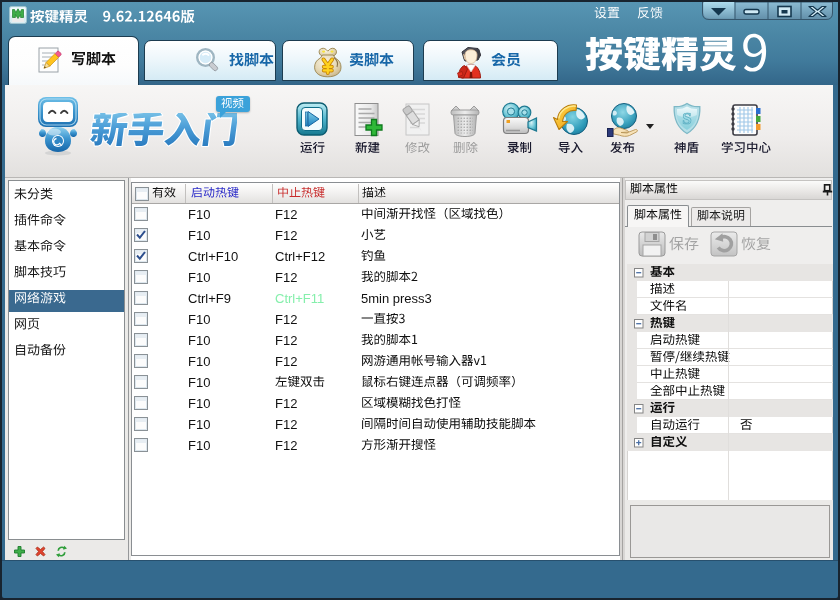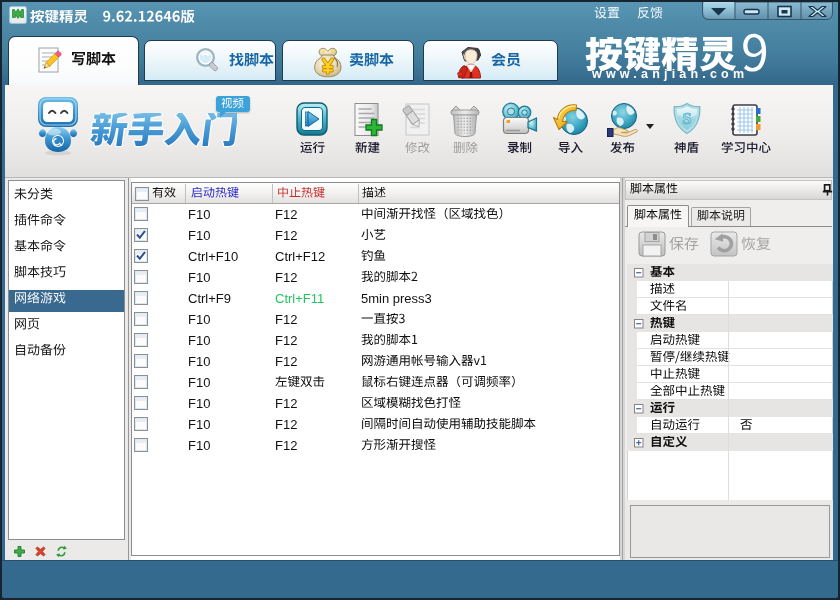--- a/index.html
+++ b/index.html
@@ -138,21 +138,20 @@
     <div style="position:absolute;left:585px;top:37px;line-height:0;">
       <svg width="152" height="40" viewBox="0 0 152 40">
         <path d="M28 17.4C27.6 19.7 26.9 21.6 25.8 23.1L22.2 21.3L23.8 17.4ZM5.4 -2.1V4.8H1.2V9.9H5.4V17.2C3.6 17.7 2 18.1 0.6 18.3L1.7 23.6L5.4 22.6V28.4C5.4 28.9 5.2 29.1 4.7 29.1C4.2 29.1 2.7 29.1 1.3 29C2 30.4 2.7 32.6 2.8 34C5.5 34 7.5 33.9 8.9 33C10.3 32.2 10.8 30.9 10.8 28.4V21.1L14.5 20.1L14.1 17.4H17.8C16.9 19.6 16 21.6 15.1 23.2C17.1 24.2 19.4 25.5 21.7 26.8C19.5 28 16.7 28.9 13.1 29.5C14.1 30.6 15.3 32.9 15.7 34.2C20.3 33.2 23.9 31.8 26.8 29.7C29.3 31.3 31.6 32.8 33.2 34.1L37.1 29.8C35.5 28.6 33.1 27.2 30.6 25.7C32.1 23.5 33.2 20.7 34 17.4H36.9V12.5H25.5C26 11.2 26.3 9.9 26.7 8.6L21 7.8C20.7 9.3 20.2 10.9 19.7 12.5H13.1V15.3L10.8 15.9V9.9H14.1V4.8H10.8V-2.1ZM14.6 2.1V10.5H19.8V6.8H31.1V10.5H36.5V2.1H28.4C28.1 0.6 27.7 -1.1 27.3 -2.4L21.7 -1.6C22 -0.5 22.2 0.8 22.5 2.1Z M51 -0.5V4.5H54.4C53.6 6.9 52.7 8.9 52.4 9.7C52 10.4 51.4 11.2 50.8 11.7V8.5H43.4C43.9 7.7 44.4 6.8 44.9 6H50.7V1H47.2L47.9 -0.9L43.2 -2.2C42.2 1.1 40.5 4.4 38.4 6.5C39.2 7.4 40.4 9.3 41.1 10.5V13.2H43.2V16.1H39.7V21H43.2V25.7C43.2 27.7 41.9 29.4 41 30.1C41.9 30.9 43.3 32.8 43.7 33.9C44.4 33 45.6 32 51.8 27.2C51.3 26.2 50.6 24.3 50.3 23L47.6 25V21H51.1V20.8C51.6 22.6 52.3 24.2 53 25.6C52 27.9 50.7 29.6 49 30.6C49.9 31.6 51 33.3 51.6 34.5C53.4 33.2 54.8 31.6 55.9 29.6C58.9 32.4 62.7 33.3 67.3 33.3H74C74.2 32 74.8 29.9 75.4 28.9C73.7 29 69 29 67.6 29C63.7 28.9 60.2 28.2 57.7 25.3C58.8 21.5 59.4 16.8 59.6 10.8L57 10.6L56.5 10.6C57.8 7.7 59.1 4.2 60.1 0.8L57.3 -1.1L55.9 -0.5ZM51.9 15.8C51.9 15.6 52.1 15.3 52.5 15H55.3C55.1 16.7 54.9 18.3 54.6 19.8C54.4 19.1 54.2 18.3 54 17.5L51.1 18.5V16.1H47.6V13.2H50.3C50.9 14.1 51.6 15.2 51.9 15.8ZM60.6 0.5V4.1H63.7V5.5H59V9.4H63.7V10.8H60.6V14.4H63.7V15.7H60.4V19.8H63.7V21.1H59.5V25.2H63.7V28H67.8V25.2H73.9V21.1H67.8V19.8H73.2V15.7H67.8V14.4H72.9V9.4H74.9V5.5H72.9V0.5H67.8V-1.8H63.7V0.5ZM67.8 9.4H69.2V10.8H67.8ZM67.8 5.5V4.1H69.2V5.5Z M98.8 -2V0.5H91.7V0.8L87.5 0C87.3 1.7 86.9 3.8 86.6 5.7V-1.9H81.7V5.2C81.4 3.5 81 1.7 80.4 0.2L76.9 1.1C77.7 3.9 78.4 7.6 78.4 9.9L81.7 9.1V10.5H77.2V15.7H81C79.9 18.7 78.2 22.3 76.5 24.4C77.3 26 78.4 28.5 78.9 30.2C79.9 28.7 80.9 26.7 81.7 24.5V33.9H86.6V22.2C87.3 23.7 87.9 25.2 88.3 26.3L91.8 22.1C91 21 87.7 16.7 86.8 15.7L86.6 15.9V15.7H89.9V10.5H86.6V9L89 9.7C89.9 7.5 90.8 4 91.7 1V4.4H98.8V5.4H92.6V9H98.8V10.1H90.7V14H112.8V10.1H104V9H111V5.4H104V4.4H111.8V0.5H104V-2ZM105.6 19V20.3H97.5V19ZM92.5 15.2V34.1H97.5V28.5H105.6V29.2C105.6 29.6 105.5 29.8 105 29.8C104.5 29.8 102.9 29.8 101.7 29.7C102.3 30.9 102.9 32.7 103.1 34C105.5 34 107.4 34 108.9 33.3C110.4 32.6 110.8 31.4 110.8 29.3V15.2ZM97.5 23.8H105.6V25H97.5Z M121.1 16C120.3 18.7 118.9 21.5 117 23.3L121.6 26C123.7 23.9 125 20.7 125.9 17.7ZM143.7 15.8C142.7 18.2 141 21.3 139.7 23.2L143.8 25.7C145.2 23.9 146.9 21.1 148.5 18.5ZM130.2 14.9C129.5 22.3 128.7 27.2 114.8 29.6C115.9 30.7 117.2 32.9 117.6 34.4C126.9 32.5 131.3 29.3 133.6 25.1C136.3 29.9 140.6 32.7 148.1 33.9C148.7 32.3 150.1 30 151.2 28.8C141.9 28 137.6 24.6 135.6 18.2C135.8 17.1 135.9 16 136 14.9ZM118 -1.1V3.7H141.9V4.7H119.6V8.4H141.9V9.3H118V14.2H147.2V-1.1Z" fill="#ffffff"></path>
       </svg>
     </div>
     <div style="position:absolute;left:741px;top:31px;line-height:0;">
       <svg width="28" height="52" viewBox="0 0 28 52">
         <path d="M11.8 40.6C18.6 40.6 25.1 35 25.1 20.1C25.1 8.4 19.8 2.7 12.7 2.7C7 2.7 2.2 7.4 2.2 14.6C2.2 22.1 6.2 26.1 12.3 26.1C15.4 26.1 18.5 24.4 20.8 21.6C20.4 33 16.3 36.9 11.6 36.9C9.2 36.9 7 35.8 5.4 34L2.9 36.9C5 39 7.8 40.6 11.8 40.6ZM20.7 17.8C18.2 21.3 15.5 22.7 13.1 22.7C8.7 22.7 6.5 19.5 6.5 14.6C6.5 9.5 9.2 6.2 12.8 6.2C17.4 6.2 20.2 10.2 20.7 17.8Z" fill="#ffffff"></path>
       </svg>
     </div>
-    <div style="position:absolute;left:592px;top:67px;font-size:12.5px;color:#ffffff;line-height:14.5px;white-space:nowrap;font-weight:bold;letter-spacing:4.2px;">www.anjian.com</div>
     <div style="left:5px;top:85px;width:828px;height:475px;background:#ffffff;"></div>
     <div style="left:5px;top:85px;width:828px;height:93px;background:linear-gradient(180deg,#f7f6f5 0%,#efedec 55%,#e2e0de 100%);border-bottom:1px solid #b9b7b5;"></div>
     <div style="position:absolute;left:35px;top:96px;line-height:0;">
       <svg width="46" height="60" viewBox="0 0 46 60">
 <defs>
           <linearGradient id="rb1" x1="0" y1="0" x2="0" y2="1">
 <stop offset="0" stop-color="#6fc0e8"></stop>
             <stop offset="0.5" stop-color="#3a93cc"></stop>
             <stop offset="1" stop-color="#1e71b2"></stop>
           </linearGradient>
@@ -555,21 +554,21 @@
       </svg>
     </div>
     <div style="position:absolute;left:134px;top:291px;line-height:0;">
       <svg width="14" height="14" viewBox="0 0 14 14">
 <rect x="0.5" y="0.5" width="13" height="13" fill="#fcfcfc" stroke="#8a9196"></rect>
 <rect x="1.5" y="1.5" width="11" height="11" fill="none" stroke="#dde7ee"></rect>
 <rect x="1.5" y="1.5" width="11" height="3.5" fill="#e8eef3"></rect>
 </svg>
     </div>
     <div style="position:absolute;left:188px;top:292px;font-size:13px;color:#111;line-height:15px;white-space:nowrap;line-height:13px;">Ctrl+F9</div>
-    <div style="position:absolute;left:275px;top:292px;font-size:13px;color:#22c55e;line-height:15px;white-space:nowrap;line-height:13px;">Ctrl+F11</div>
+    <div style="position:absolute;left:275px;top:292px;font-size:13px;color:#86efac;line-height:15px;white-space:nowrap;line-height:13px;">Ctrl+F11</div>
     <div style="position:absolute;left:361px;top:292px;font-size:13px;color:#111;line-height:15px;white-space:nowrap;line-height:13px;">5min press3</div>
     <div style="position:absolute;left:134px;top:312px;line-height:0;">
       <svg width="14" height="14" viewBox="0 0 14 14">
 <rect x="0.5" y="0.5" width="13" height="13" fill="#fcfcfc" stroke="#8a9196"></rect>
 <rect x="1.5" y="1.5" width="11" height="11" fill="none" stroke="#dde7ee"></rect>
 <rect x="1.5" y="1.5" width="11" height="3.5" fill="#e8eef3"></rect>
 </svg>
     </div>
     <div style="position:absolute;left:188px;top:313px;font-size:13px;color:#111;line-height:15px;white-space:nowrap;line-height:13px;">F10</div>
     <div style="position:absolute;left:275px;top:313px;font-size:13px;color:#111;line-height:15px;white-space:nowrap;line-height:13px;">F12</div>

